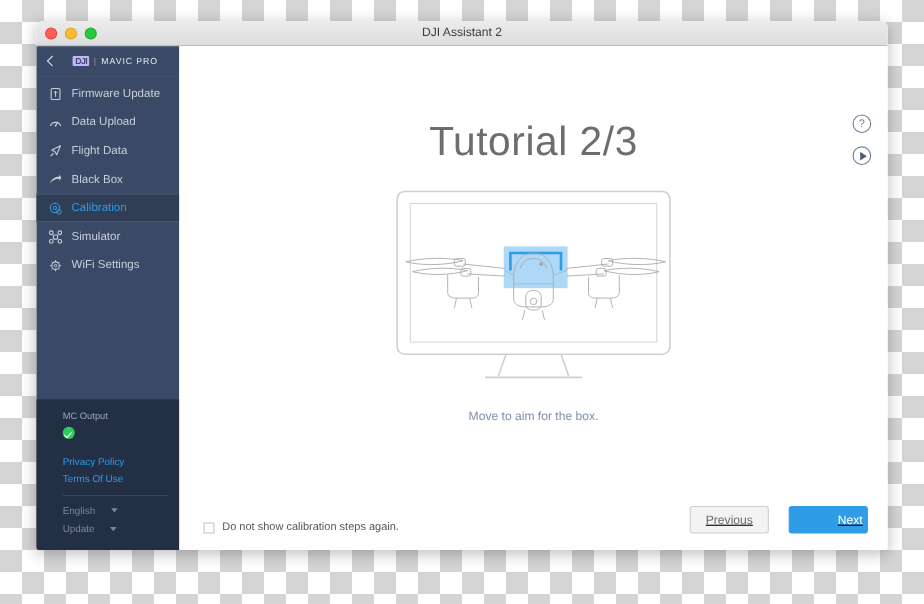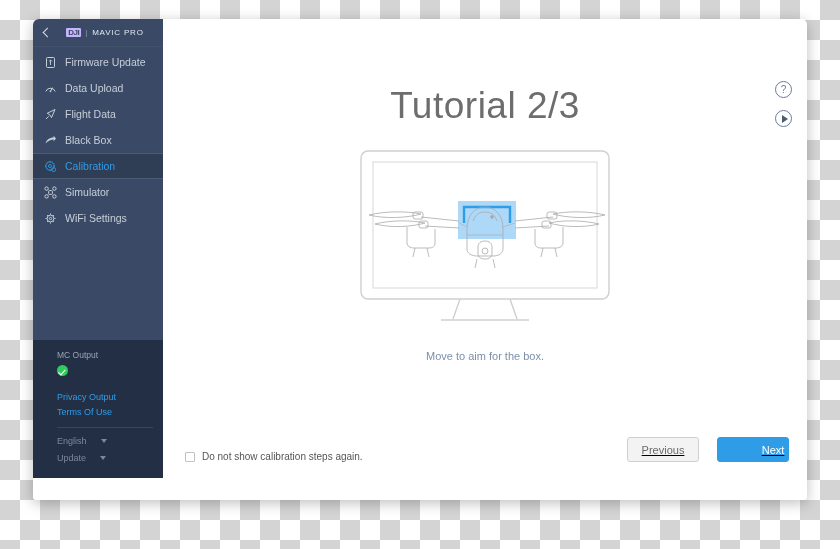--- a/index.html
+++ b/index.html
@@ -329,20 +329,28 @@
     border: 1px solid #2f9ce8;
     color: #ffffff;
     padding-left: 40px;
   }
 </style>
 </head>
 <body>
 
 <div class="window">
 
+  <div class="titlebar">
+    <div class="traffic">
+      <div class="dot red"></div>
+      <div class="dot yellow"></div>
+      <div class="dot green"></div>
+    </div>
+    <div class="title-text">DJI Assistant 2</div>
+  </div>
 
   <div class="body-area">
 
     <div class="sidebar">
 
       <div class="sidebar-head">
         <div class="back-chevron"></div>
         <div class="brand">
           <span class="dji-mark">DJI</span>
           <span class="brand-sep">|</span>
@@ -430,21 +438,21 @@
 
       </div>
 
       <div class="sidebar-spacer"></div>
 
       <div class="sidebar-foot">
         <div class="mc-label">MC Output</div>
         <div class="mc-badge"></div>
 
         <div class="foot-links">
-          <a class="foot-link">Privacy Output</a>
+          <a class="foot-link">Privacy Policy</a>
           <a class="foot-link">Terms Of Use</a>
         </div>
 
         <div class="foot-divider"></div>
 
         <div class="foot-select">
           <span>English</span>
           <span class="caret"></span>
         </div>
         <div class="foot-select">

